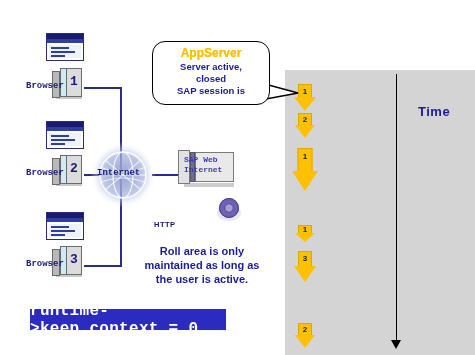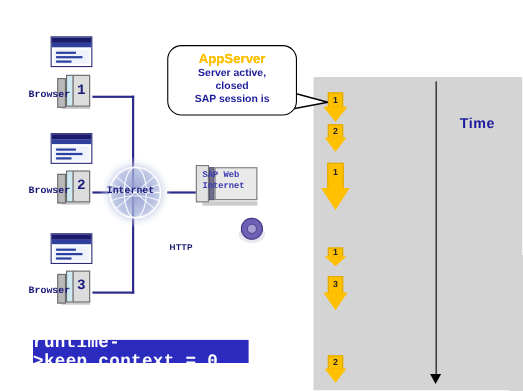--- a/index.html
+++ b/index.html
@@ -257,18 +257,23 @@
   <div class="http-label">HTTP</div>
 
   <svg class="roll-disc" viewBox="0 0 26 26">
     <ellipse cx="13" cy="17" rx="12" ry="8" fill="#e8e8f2"></ellipse>
     <circle cx="13" cy="12" r="10" fill="#6f5fb5"></circle>
     <circle cx="13" cy="12" r="9.5" fill="none" stroke="#4a3f85" stroke-width="1"></circle>
     <circle cx="13" cy="12" r="4.2" fill="#a79ed6"></circle>
     <circle cx="13" cy="12" r="4.2" fill="none" stroke="#4a3f85" stroke-width="0.8"></circle>
   </svg>
 
+  <div class="note">
+    <div>Roll area is only</div>
+    <div>maintained as long as</div>
+    <div>the user is active.</div>
+  </div>
 
   <div class="codebox">
     <span>runtime-&gt;keep_context = 0.</span>
   </div>
 
 </div>
 
 </body></html>

